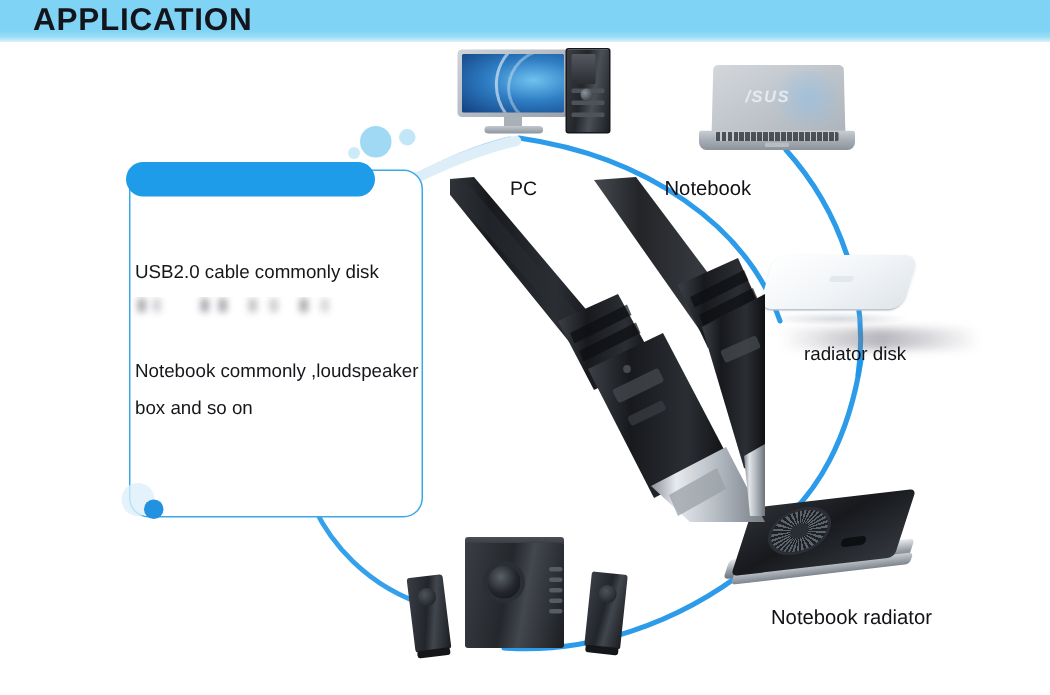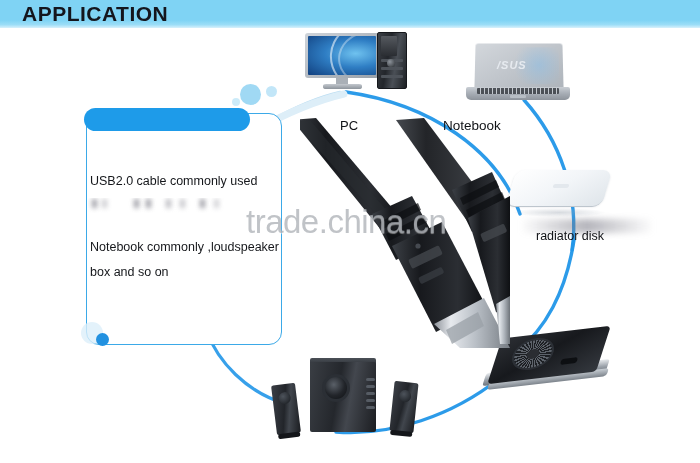--- a/index.html
+++ b/index.html
@@ -215,21 +215,21 @@
   </svg>
 
   <div class="info-box"></div>
   <div class="info-pill"></div>
   <div class="bubble b1"></div>
   <div class="bubble b2"></div>
   <div class="bubble b3"></div>
   <div class="corner-ring"></div>
   <div class="corner-dot"></div>
 
-  <div class="info-text info-line1">USB2.0 cable commonly used</div>
+  <div class="info-text info-line1">USB2.0 cable commonly disk</div>
   <div class="redacted">
     <span style="left:4px;"></span>
       <span style="left:14px;opacity:.45;"></span>
     <span style="left:46px;"></span>
       <span style="left:58px;"></span>
     <span style="left:78px;opacity:.6;"></span>
       <span style="left:92px;opacity:.5;"></span>
     <span style="left:112px;"></span>
       <span style="left:126px;opacity:.4;"></span>
   </div>
@@ -280,20 +280,21 @@
   <div class="device" id="radiator">
     <div class="rad-body">
       <div class="rad-rail"></div>
       <div class="rad-rail2"></div>
       <div class="rad-plate"></div>
       <div class="rad-fan"></div>
       <div class="rad-hub"></div>
       <div class="rad-port"></div>
     </div>
   </div>
+  <div class="dev-label lbl-rad">Notebook radiator</div>
 
   <div class="device" id="speaker">
     <div class="sat left">
       <div class="sat-drv"></div>
       <div class="sat-foot"></div>
     </div>
     <div class="sat right">
       <div class="sat-drv"></div>
       <div class="sat-foot"></div>
     </div>
@@ -357,14 +358,13 @@
         <path d="M166,92 L202,74 L205,81 L169,99 Z"></path>
       </g>
 
       <path d="M168,100 L210,78 L210,200 L196,194 Z" fill="url(#plastic)"></path>
       <rect x="180" y="116" width="26" height="9" rx="2" fill="#45494f" transform="rotate(-24 180 116)" opacity="0.75"></rect>
 
       <path d="M196,186 L210,178 L210,226 L200,226 Z" fill="url(#metal2)"></path>
     </svg>
   </div>
 
-  <div class="watermark">trade.china.cn</div>
 </div>
 
 </body></html>

